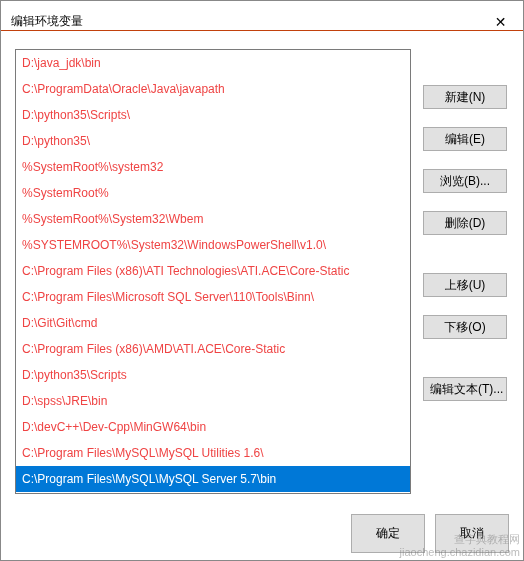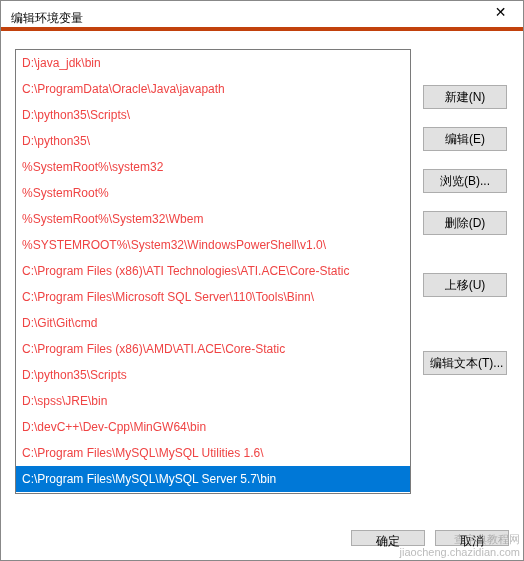--- a/index.html
+++ b/index.html
@@ -20,24 +20,24 @@
       width: 524px;
       height: 561px;
       background: #fff;
       border: 1px solid #888;
       display: flex;
       flex-direction: column;
     }
     .titlebar {
       height: 30px;
       display: flex;
-      align-items: flex-end;
+      align-items: center;
       justify-content: space-between;
       padding: 12px 0 0 10px;
-      border-bottom: 4px solid #c2410c;
+      border-bottom: 1px solid #c2410c;
       background: #fff;
     }
     .titlebar-title {
       font-size: 12px;
       color: #000;
     }
     .close-btn {
       width: 45px;
       height: 30px;
       display: flex;
@@ -95,21 +95,21 @@
     .spacer-sm { height: 14px; }
     .spacer-lg { height: 34px; }
     .footer {
       display: flex;
       justify-content: flex-end;
       gap: 10px;
       padding: 10px 14px 14px 14px;
     }
     .footer .btn {
       width: 74px;
-      height: 16px;
+      height: 39px;
     }
     .watermark {
       position: absolute;
       right: 4px;
       bottom: 2px;
       font-size: 11px;
       color: rgba(120,120,120,0.5);
       pointer-events: none;
       text-align: right;
       line-height: 1.2;
@@ -151,20 +151,21 @@
       <button class="btn">新建(N)</button>
       <div class="spacer-sm"></div>
       <button class="btn">编辑(E)</button>
       <div class="spacer-sm"></div>
       <button class="btn">浏览(B)...</button>
       <div class="spacer-sm"></div>
       <button class="btn">删除(D)</button>
       <div class="spacer-lg"></div>
       <button class="btn">上移(U)</button>
       <div class="spacer-sm"></div>
+      <button class="btn">下移(O)</button>
       <div class="spacer-lg"></div>
       <button class="btn">编辑文本(T)...</button>
     </div>
   </div>
 
   <div class="footer">
     <button class="btn">确定</button>
     <button class="btn">取消</button>
   </div>
 </div>

